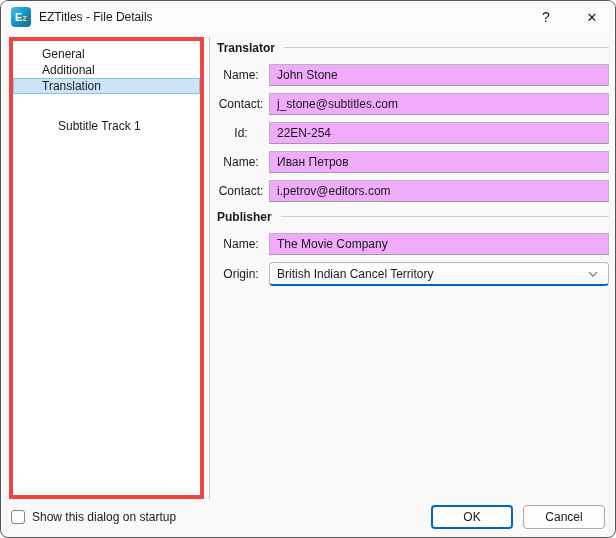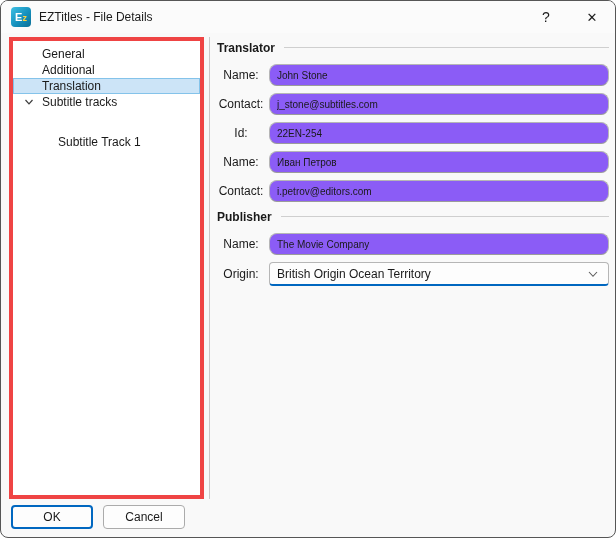--- a/index.html
+++ b/index.html
@@ -55,23 +55,23 @@
 
   
   .panel { position: absolute; left: 216px; top: 36px; width: 392px; }
   .sec-head { display: flex; align-items: center; margin: 3px 0 9px 0; height: 15px; }
   .sec-title { font-weight: bold; margin-right: 9px; }
   .sec-line { flex: 1; height: 1px; background: #cfcfcf; }
   .frow { display: flex; align-items: center; margin-bottom: 7px; }
   .frow .flabel { width: 48px; text-align: center; margin-right: 4px; flex: none; }
   .frow input {
     flex: 1; height: 22px; min-width: 0;
-    border: 1px solid #b6b6b6; border-bottom-color: #9b9b9b; border-radius: 8px;
-    background: #8b5cf6; padding: 0 7px;
-    font-family: "Liberation Sans", sans-serif; font-size: 10px; color: #1a1a1a;
+    border: 1px solid #b6b6b6; border-bottom-color: #9b9b9b; border-radius: 0;
+    background: #f0abfc; padding: 0 7px;
+    font-family: "Liberation Sans", sans-serif; font-size: 12px; color: #1a1a1a;
   }
   .section { margin-bottom: 3px; }
   .combo {
     flex: 1; height: 24px;
     border: 1px solid #b6b6b6; border-bottom: 2px solid #0067c0; border-radius: 4px;
     background: #fdfdfd; display: flex; align-items: center; justify-content: space-between;
     padding: 0 9px 0 7px;
   }
   .combo .chevron { width: 12px; height: 12px; flex: none; }
 
@@ -112,26 +112,20 @@
   <div class="tree">
     <div class="tree-item">
       <span>General</span>
     </div>
     <div class="tree-item">
       <span>Additional</span>
     </div>
     <div class="tree-item selected">
       <span>Translation</span>
     </div>
-    <div class="tree-item has-chevron">
-      <svg class="chev" viewBox="0 0 10 10">
-        <polyline points="1.5,3 5,6.8 8.5,3" fill="none" stroke="#3c3c3c" stroke-width="1.2"></polyline>
-      </svg>
-      <span>Subtitle tracks</span>
-    </div>
     <div class="tree-item level2">
       <span>Subtitle Track 1</span>
     </div>
   </div>
 
   <div class="splitter"></div>
 
   <div class="panel">
 
     <div class="section">
@@ -169,30 +163,34 @@
         <span class="sec-title">Publisher</span>
         <span class="sec-line"></span>
       </div>
       <div class="frow">
         <span class="flabel">Name:</span>
         <input type="text" value="The Movie Company" style="">
       </div>
       <div class="frow">
         <span class="flabel">Origin:</span>
         <div class="combo">
-          <span>British Origin Ocean Territory</span>
+          <span>British Indian Cancel Territory</span>
           <svg class="chevron" viewBox="0 0 12 12">
             <polyline points="2,4 6,8.3 10,4" fill="none" stroke="#5c5c5c" stroke-width="1.1"></polyline>
           </svg>
         </div>
       </div>
     </div>
 
   </div>
 
   <div class="footer">
+    <label class="chk">
+      <span class="chk-box"></span>
+      <span>Show this dialog on startup</span>
+    </label>
     <div class="btn-group">
       <button class="btn ok">OK</button>
       <button class="btn">Cancel</button>
     </div>
   </div>
 
 </div>
 
 </body></html>

